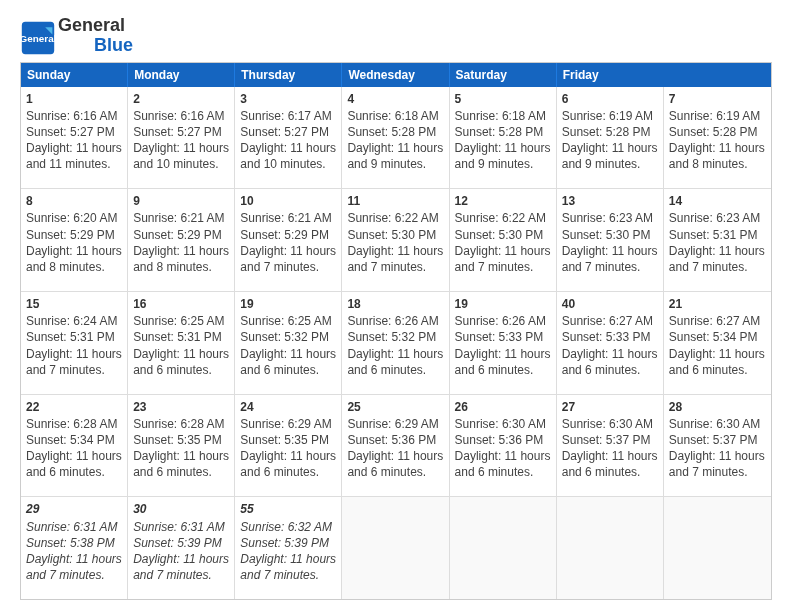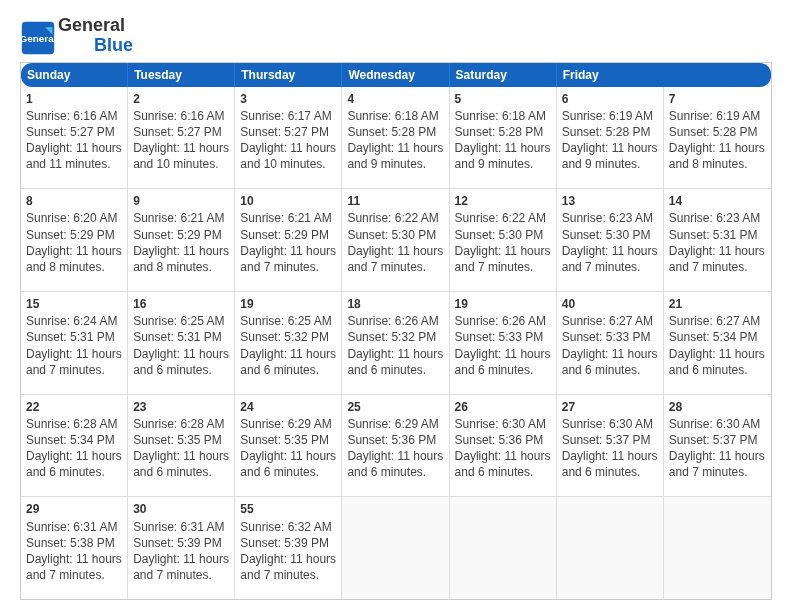--- a/index.html
+++ b/index.html
@@ -60,21 +60,20 @@
     .calendar {
       flex: 1;
       display: flex;
       flex-direction: column;
       border: 1px solid #ccc;
     }
     .cal-header-row {
       display: grid;
       grid-template-columns: repeat(7, 1fr);
       background: #1565c0;
-      border-radius: 11px;
     }
     .cal-header-cell {
       color: #fff;
       font-weight: bold;
       font-size: 12px;
       padding: 5px 6px;
       border-right: 1px solid #1e7ae0;
       text-align: left;
     }
     .cal-header-cell:last-child { border-right: none; }
@@ -82,21 +81,21 @@
       flex: 1;
       display: flex;
       flex-direction: column;
     }
     .cal-row {
       display: grid;
       grid-template-columns: repeat(7, 1fr);
       flex: 1;
       border-bottom: 1px solid #ddd;
     }
-    .cal-row:last-child { border-bottom: none; }
+    .cal-row:last-child { border-bottom: none; font-style: italic; }
     .cal-cell {
       border-right: 1px solid #ddd;
       padding: 4px 5px;
       font-size: 9.5px;
       color: #333;
       line-height: 1.35;
       vertical-align: top;
     }
     .cal-cell:last-child { border-right: none; }
     .cal-cell.empty { background: #f9f9f9; }
@@ -131,21 +130,21 @@
     </div>
     <div class="title-block">
       <div class="month-title"></div>
       <div class="subtitle"></div>
     </div>
   </div>
 
   <div class="calendar">
     <div class="cal-header-row">
     <div class="cal-header-cell">Sunday</div>
-        <div class="cal-header-cell">Tuesday</div>
+        <div class="cal-header-cell">Monday</div>
         <div class="cal-header-cell">Thursday</div>
         <div class="cal-header-cell">Wednesday</div>
         <div class="cal-header-cell">Saturday</div>
         <div class="cal-header-cell">Friday</div>
       </div>
     <div class="cal-body">
     <div class="cal-row">
           <div class="cal-cell"><span class="day-num">1</span><span class="cell-text">Sunrise: 6:16 AM<br>Sunset: 5:27 PM<br>Daylight: 11 hours<br>and 11 minutes.</span></div>
           <div class="cal-cell"><span class="day-num">2</span><span class="cell-text">Sunrise: 6:16 AM<br>Sunset: 5:27 PM<br>Daylight: 11 hours<br>and 10 minutes.</span></div>
           <div class="cal-cell"><span class="day-num">3</span><span class="cell-text">Sunrise: 6:17 AM<br>Sunset: 5:27 PM<br>Daylight: 11 hours<br>and 10 minutes.</span></div>

